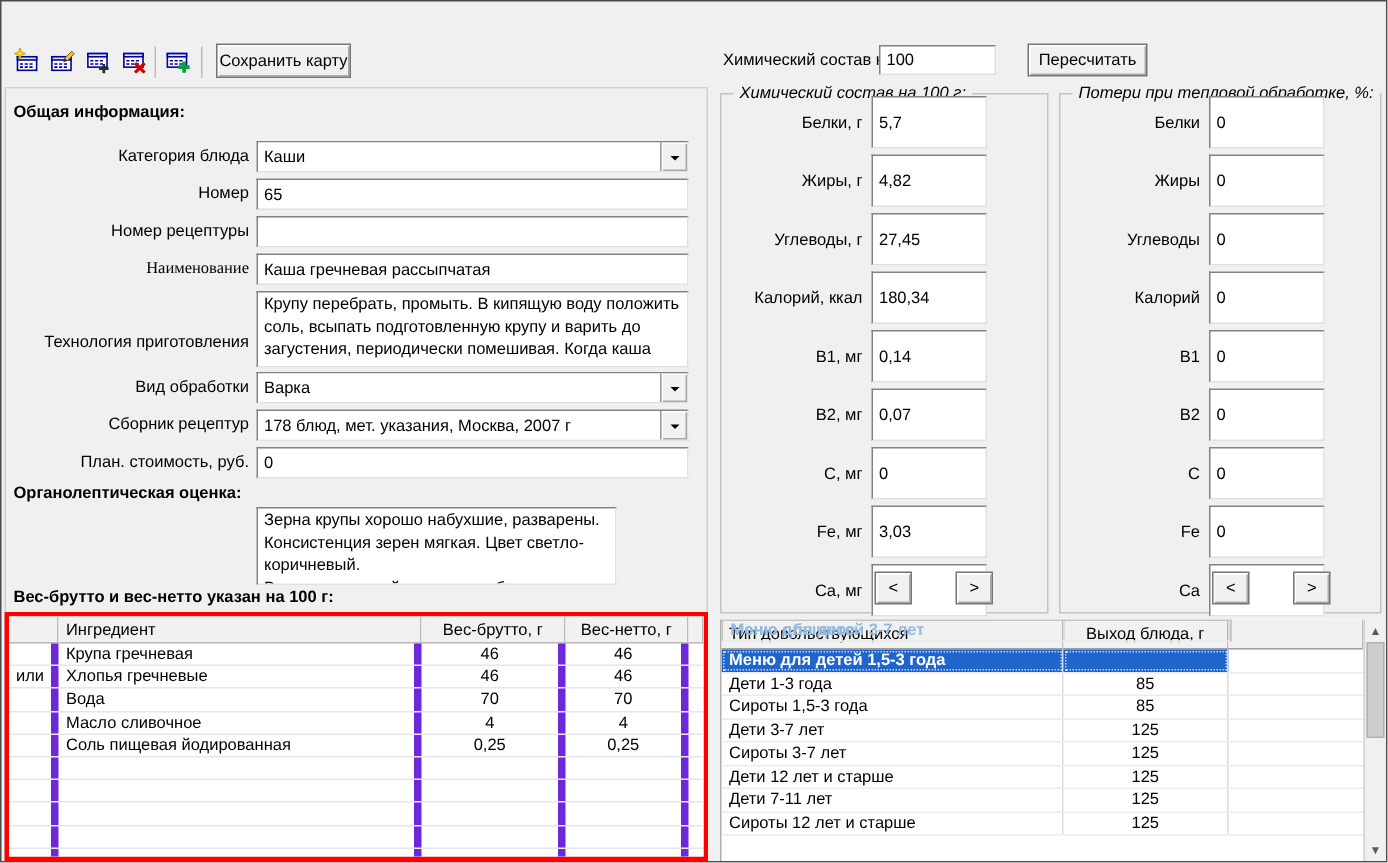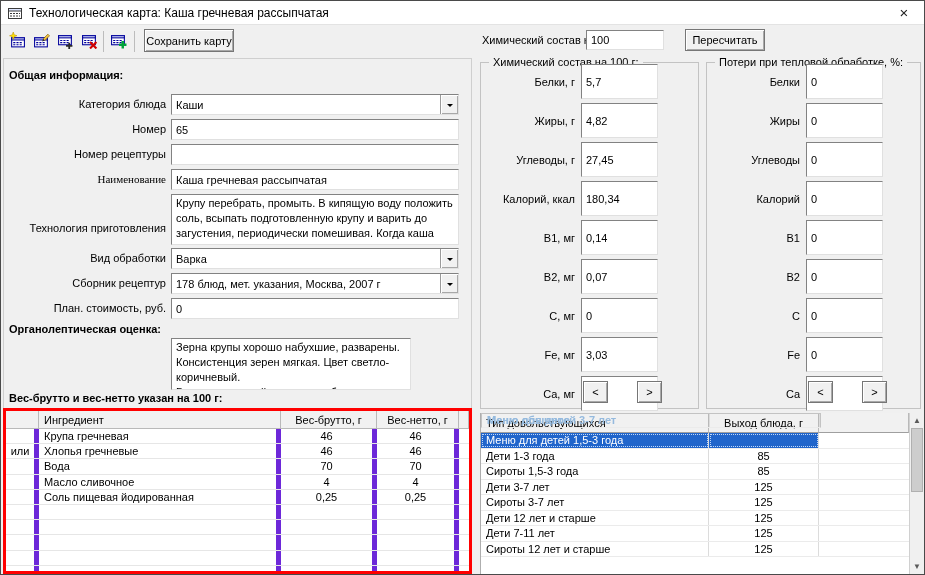--- a/index.html
+++ b/index.html
@@ -34,21 +34,21 @@
     box-shadow:inset 1px 1px 0 #fff,inset -1px -1px 0 #a8a8a8;
     display:flex;align-items:center;justify-content:center;}
   .darr{width:0;height:0;border:3.5px solid transparent;border-top-color:#000;margin-top:4px;}
   
   .left-frame{position:absolute;left:2px;top:57px;width:469px;height:516px;
     border:1px solid #cfcfcf;box-sizing:border-box;}
   .heading{position:absolute;font-weight:bold;white-space:nowrap;}
   .flabel{position:absolute;left:8px;width:157px;text-align:right;white-space:nowrap;}
   
   .group{position:absolute;border:1px solid #c3c3c3;box-sizing:border-box;}
-  .legend{position:absolute;top:-7px;left:8px;background:#f0f0f0;padding:0 4px;white-space:nowrap;}
+  .legend{position:absolute;top:-7px;left:8px;background:#f0f0f0;padding:0 4px;white-space:nowrap;font-style:italic;}
   .ncol{position:absolute;left:0;right:0;top:9px;display:flex;flex-direction:column;gap:20px;align-items:flex-end;}
   .chem-col{padding-right:40px;}
   .loss-col{padding-right:37px;}
   .nrow{display:flex;align-items:center;gap:6px;height:19px;}
   .nl{white-space:nowrap;}
   .nval{width:77px;height:35px;}
   .navrow{position:absolute;top:318px;width:79px;display:flex;justify-content:space-between;}
   .chem-nav{left:102px;}
   .loss-nav{left:101px;}
   .navrow .btn{width:25px;height:22px;}
@@ -68,48 +68,36 @@
   
   .stable{position:absolute;left:479px;top:412px;width:429px;height:161px;background:#fff;
     display:flex;flex-direction:column;overflow:hidden;border-left:1px solid #aeaeae;box-sizing:border-box;}
   .srow{display:flex;height:14.5px;border-bottom:1px solid #ebebeb;flex:0 0 auto;}
   .srow.shead{height:20px;border-bottom:none;justify-content:center;}
   .scell{display:flex;align-items:center;border-right:1px solid #dcdcdc;box-sizing:border-box;overflow:hidden;white-space:nowrap;}
   .shead .scell{background:#f1f1f1;border-right:1px solid #b9b9b9;border-bottom:1px solid #9f9f9f;}
   .sc0{width:228px;padding-left:5px;}
   .sc1{width:110px;justify-content:center;}
   .sc2{flex:1;border-right:none;}
-  .srow.selected .sc0,.srow.selected .sc1{background:var(--sel-bg,#2065cb);color:#fff;font-weight:normal;
+  .srow.selected .sc0,.srow.selected .sc1{background:var(--sel-bg,#2065cb);color:#fff;font-weight:bold;
     outline:1px dotted rgba(220,235,255,.85);outline-offset:-2px;}
   .srow.group .sc0{color:var(--grp-color,#95bade);font-weight:bold;}
   
   .vscroll{position:absolute;left:908px;top:412px;width:15px;height:161px;background:#f0f0f0;
     border-left:1px solid #d0d0d0;box-sizing:border-box;}
   .sb-btn{position:absolute;left:0;width:100%;height:15px;display:flex;align-items:center;justify-content:center;color:#5a5a5a;font-size:8px;}
   .sb-up{top:0;}
   .sb-down{bottom:0;}
   .sb-thumb{position:absolute;left:1px;right:1px;top:15px;height:64px;background:#cdcdcd;border:1px solid #b0b0b0;box-sizing:border-box;}
 </style>
 </head>
 <body>
 
 <div class="window">
 
-  <div class="titlebar">
-    <span class="tb-appicon">
-      <svg width="16" height="16" viewBox="0 0 16 16">
-        <rect x="1.5" y="3.5" width="13" height="10" fill="#fff" stroke="#3a3a3a"></rect>
-        <rect x="1.5" y="3.5" width="13" height="2.5" fill="#dfe7ff" stroke="#3a3a3a"></rect>
-        <line x1="3" y1="8.5" x2="13" y2="8.5" stroke="#3a3a3a" stroke-dasharray="2 1"></line>
-        <line x1="3" y1="11" x2="13" y2="11" stroke="#3a3a3a" stroke-dasharray="2 1"></line>
-      </svg>
-    </span>
-    <span class="tb-title">Технологическая карта: Каша гречневая рассыпчатая</span>
-    <div class="close-btn">×</div>
-  </div>
 
   <div class="tbtn" style="left:5px;">
     <span>
       <svg width="17" height="17" viewBox="0 0 16 16">
         <rect x="2.5" y="5.5" width="12" height="8.5" fill="#fff" stroke="#00009b"></rect>
         <rect x="2.5" y="5.5" width="12" height="2" fill="#dfe7ff" stroke="#00009b"></rect>
         <line x1="4" y1="10" x2="13" y2="10" stroke="#00009b" stroke-dasharray="2 1"></line>
         <line x1="4" y1="12" x2="13" y2="12" stroke="#00009b" stroke-dasharray="2 1"></line>
         <path d="M4 0 L4.9 2.6 L7.5 3.5 L4.9 4.4 L4 7 L3.1 4.4 L0.5 3.5 L3.1 2.6 Z" fill="#ffe000" stroke="#b89000" stroke-width="0.5"></path>
       </svg>

